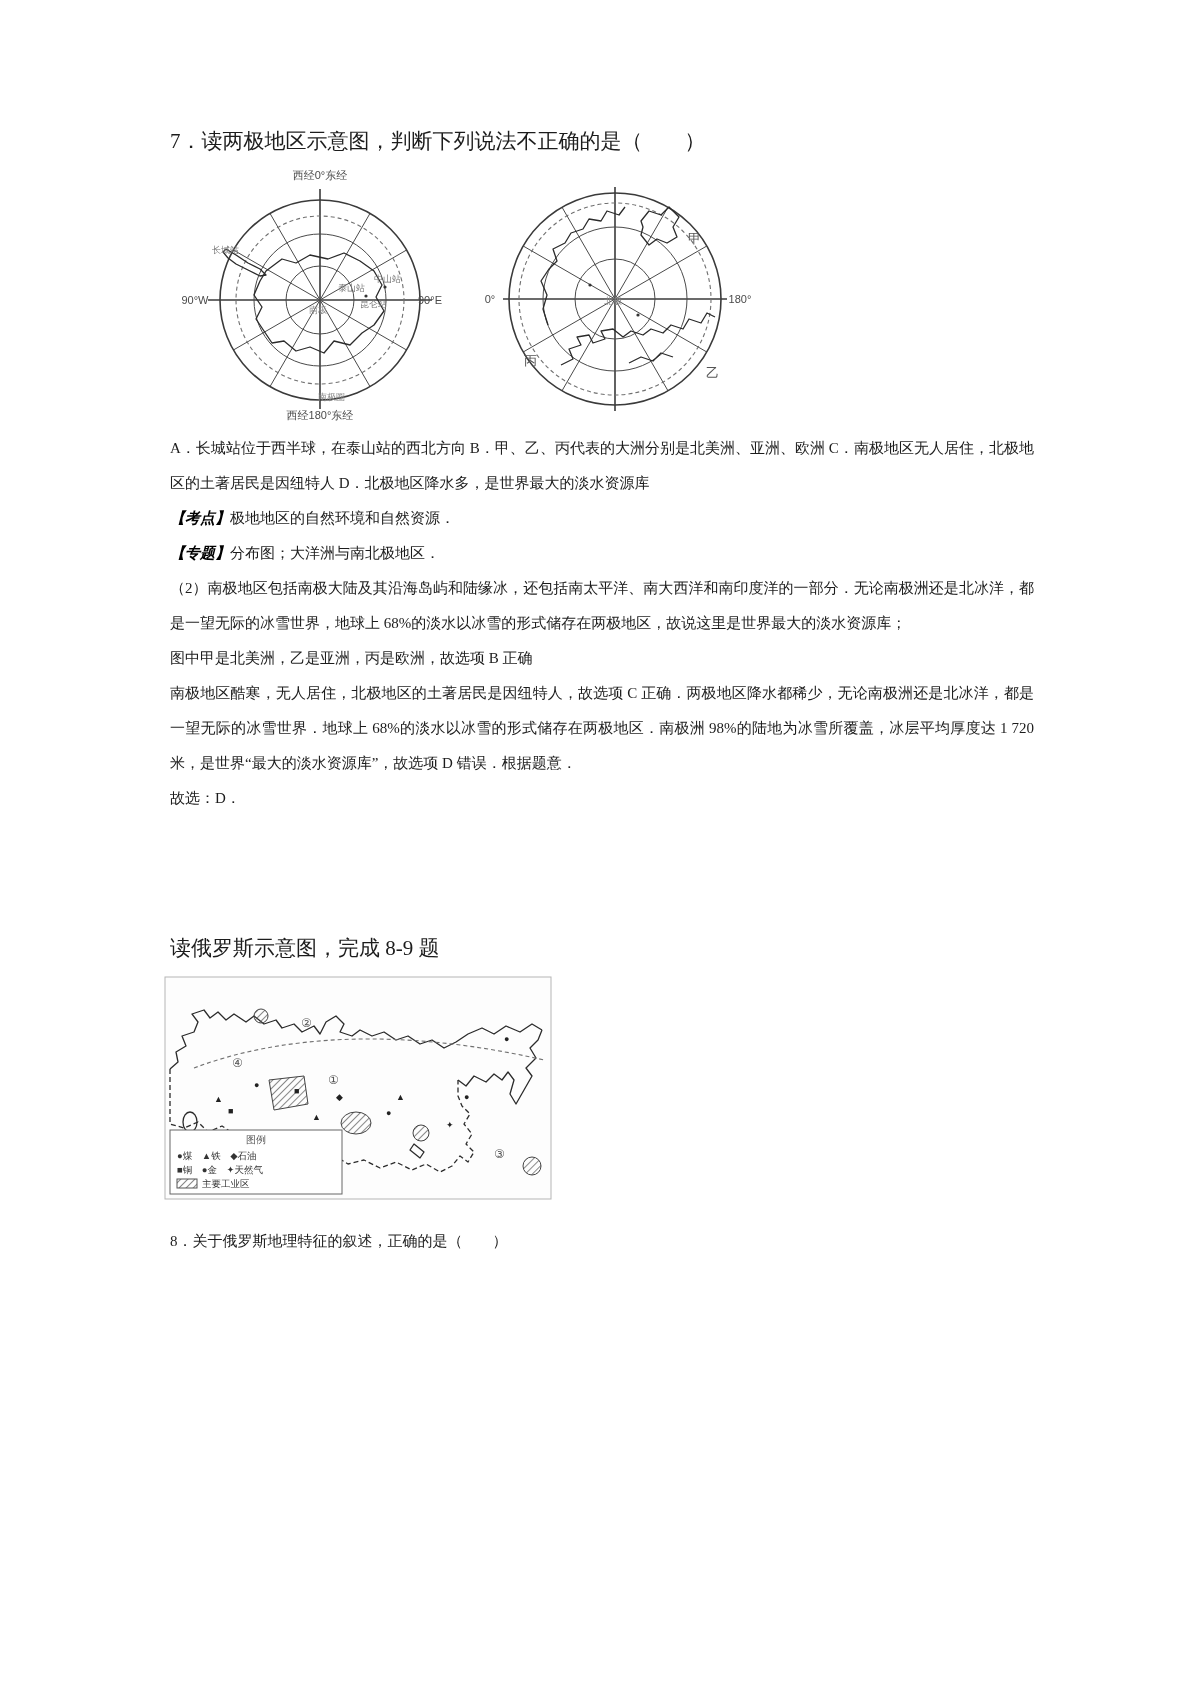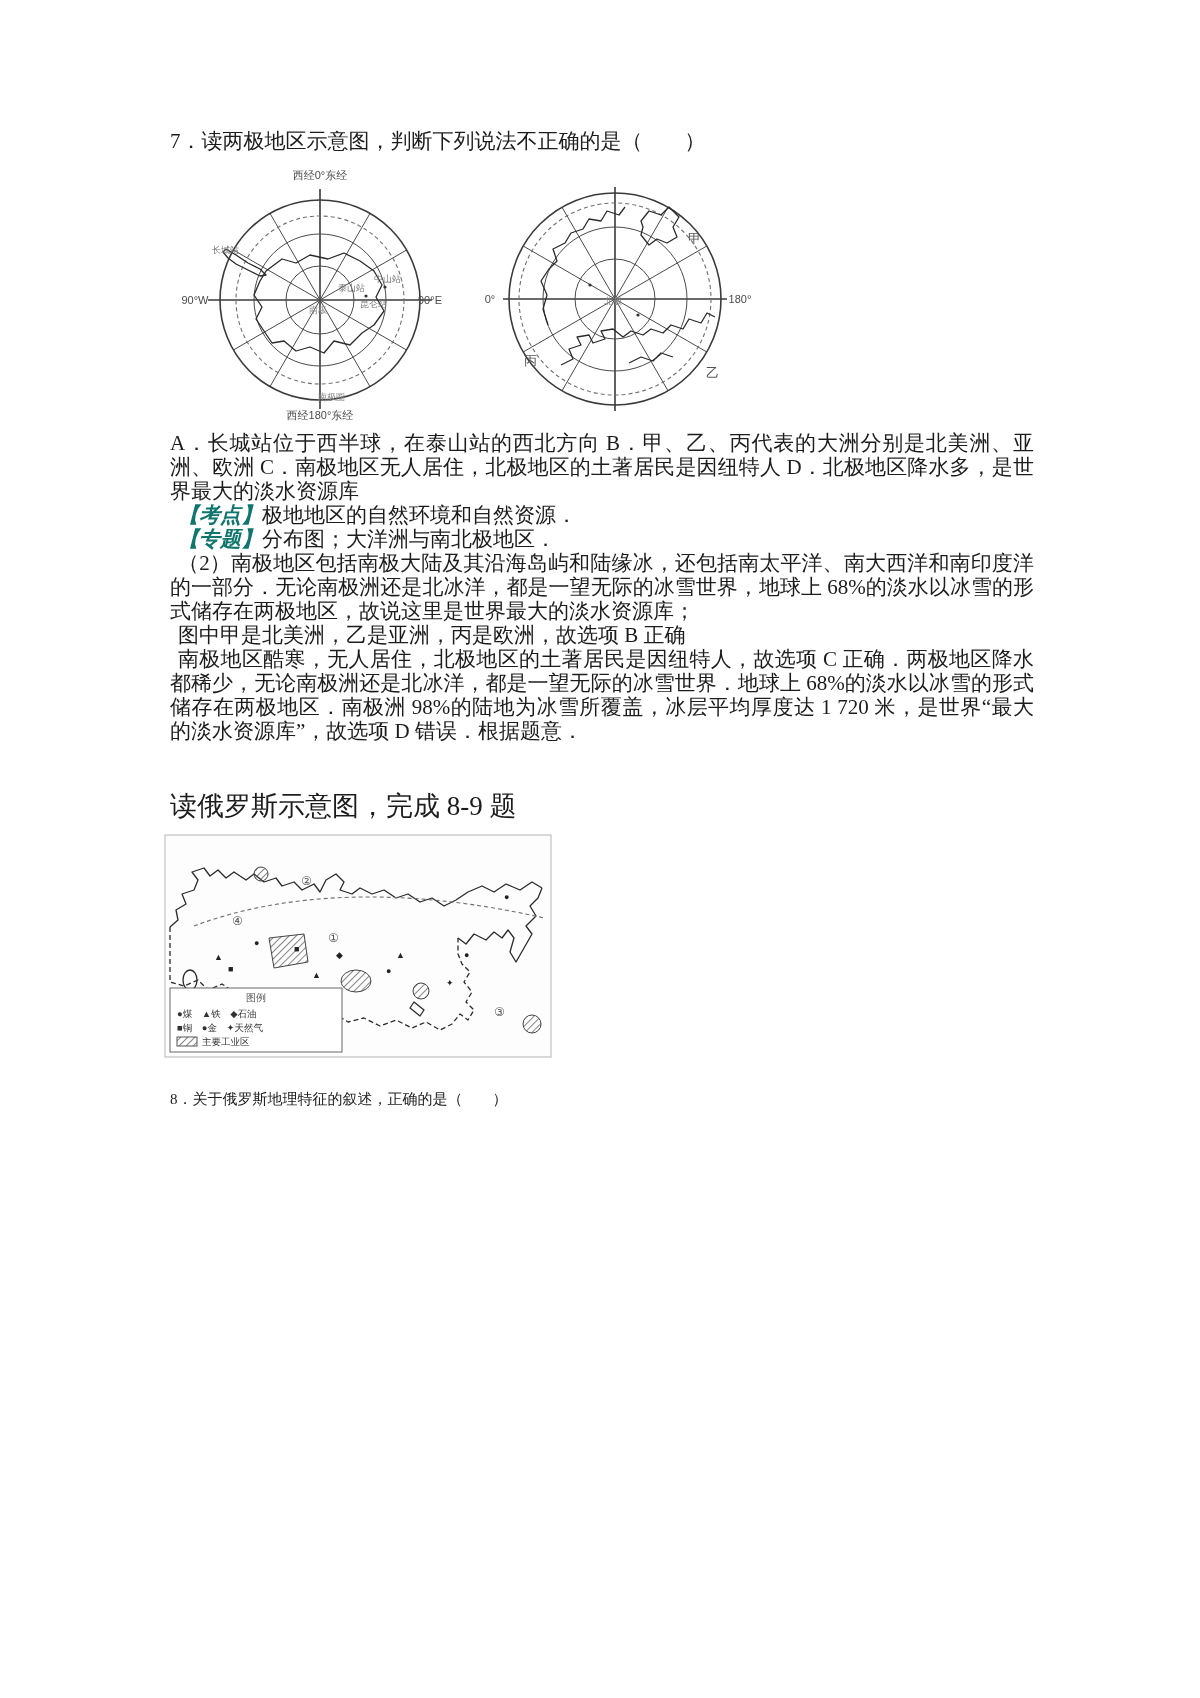--- a/index.html
+++ b/index.html
@@ -1,33 +1,33 @@
 <!DOCTYPE html>
 <html><head>
 <meta charset="utf-8">
 <style>
   html,body{margin:0;padding:0;background:#ffffff;}
   .page{position:relative;width:1200px;height:1444px;background:#fff;overflow:hidden;
         color:#1c1c1c;font-family:"Liberation Serif","DejaVu Serif",serif;text-decoration:underline;}
   .content{position:absolute;left:170px;top:126px;width:864px;}
   .qtitle{font-size:21px;line-height:31px;}
-  p.para{margin:0;font-size:21px;line-height:24px;text-align:justify;text-justify:inter-ideograph;}
-  .tag{color:#0f766e;font-weight:bold;font-style:italic;margin-left:8px;}
+  p.para{margin:0;font-size:15px;line-height:35px;text-align:justify;text-justify:inter-ideograph;}
+  .tag{color:#000000;font-weight:bold;font-style:italic;}
   .maps{position:relative;height:266px;margin:6px 0 2px 0;}
   .mapL{position:absolute;left:8px;top:0;}
   .mapR{position:absolute;left:278px;top:4px;}
   svg text{font-family:"Liberation Sans","DejaVu Sans",sans-serif;}
   .geo{stroke:#2b2b2b;fill:none;stroke-width:1.3;stroke-linejoin:round;}
   .grid{stroke:#4a4a4a;stroke-width:1;fill:none;}
   .gridb{stroke:#3a3a3a;stroke-width:1.6;fill:none;}
   .dashc{stroke:#707070;stroke-width:1.1;fill:none;stroke-dasharray:4,3;}
   .lbl{fill:#4a4a4a;font-size:11px;}
   .lbl-s{fill:#777;font-size:9px;}
   .lbl-g{fill:#8a8a8a;font-size:9px;}
-  .russia-intro{margin-top:48px;font-size:27px;line-height:31px;}
+  .russia-intro{margin-top:117px;font-size:21px;line-height:31px;}
   .russia-fig{position:relative;margin:12px 0 0 -6px;width:388px;height:224px;}
   .q8{margin-top:26px;font-size:15px;line-height:31px;}
   .pagenum{position:absolute;left:986px;top:1560px;font-size:19px;color:#6d28d9;
            font-family:"Liberation Serif","DejaVu Serif",serif;}
 </style>
 </head>
 <body>
 
 <div class="page">
   <div class="content">
@@ -92,20 +92,21 @@
       </svg>
     </div>
 
     <p class="para">A．长城站位于西半球，在泰山站的西北方向 B．甲、乙、丙代表的大洲分别是北美洲、亚洲、欧洲 C．南极地区无人居住，北极地区的土著居民是因纽特人 D．北极地区降水多，是世界最大的淡水资源库</p>
 
     <p class="para"><span class="tag">【考点】</span><span>极地地区的自然环境和自然资源．</span></p>
     <p class="para"><span class="tag">【专题】</span><span>分布图；大洋洲与南北极地区．</span></p>
     <p class="para"><span class="tag"></span><span>（2）南极地区包括南极大陆及其沿海岛屿和陆缘冰，还包括南太平洋、南大西洋和南印度洋的一部分．无论南极洲还是北冰洋，都是一望无际的冰雪世界，地球上 68%的淡水以冰雪的形式储存在两极地区，故说这里是世界最大的淡水资源库；</span></p>
     <p class="para"><span class="tag"></span><span>图中甲是北美洲，乙是亚洲，丙是欧洲，故选项 B 正确</span></p>
     <p class="para"><span class="tag"></span><span>南极地区酷寒，无人居住，北极地区的土著居民是因纽特人，故选项 C 正确．两极地区降水都稀少，无论南极洲还是北冰洋，都是一望无际的冰雪世界．地球上 68%的淡水以冰雪的形式储存在两极地区．南极洲 98%的陆地为冰雪所覆盖，冰层平均厚度达 1 720 米，是世界“最大的淡水资源库”，故选项 D 错误．根据题意．</span></p>
+    <p class="para"><span class="tag"></span><span>故选：D．</span></p>
 
     <div class="russia-intro">读俄罗斯示意图，完成 8-9 题</div>
 
     <div class="russia-fig">
       <svg width="388" height="224" viewBox="0 0 388 224">
         <defs>
           <pattern id="hatch" width="5" height="5" patternUnits="userSpaceOnUse" patternTransform="rotate(45)">
             <line x1="0" y1="0" x2="0" y2="5" stroke="#555" stroke-width="1.4"></line>
           </pattern>
         </defs>

